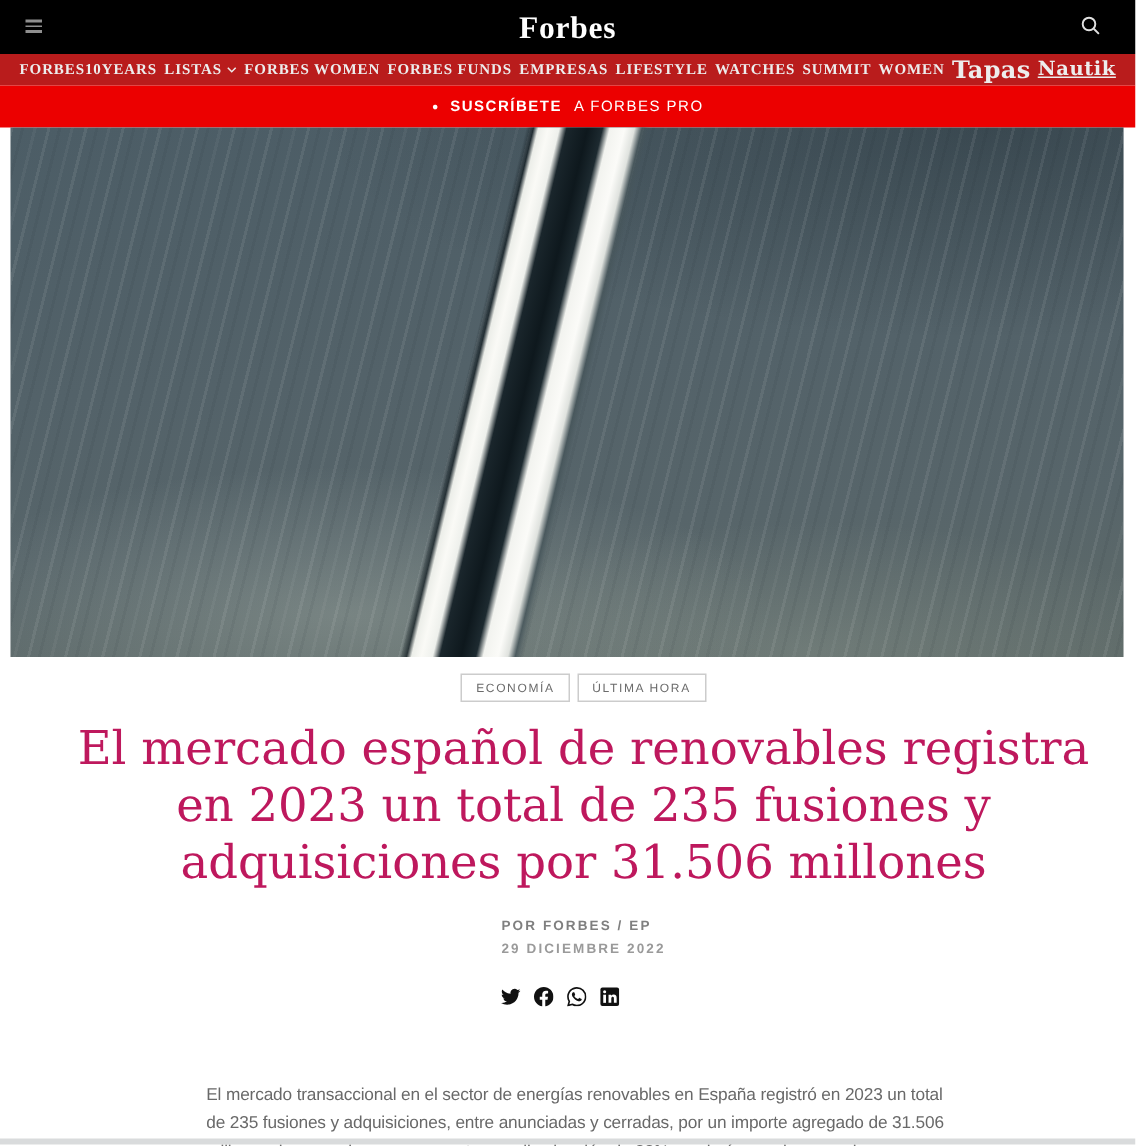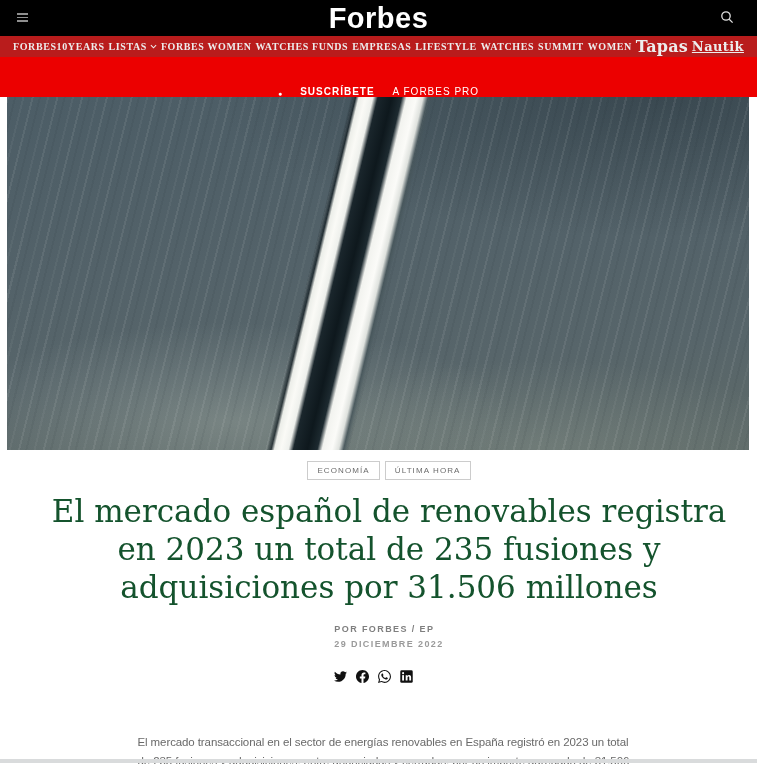--- a/index.html
+++ b/index.html
@@ -6,37 +6,37 @@
   html,body { width:757px; height:764px; overflow:hidden; background:#fff;
     font-family:"Liberation Sans", sans-serif; }
   .page { position:relative; width:757px; height:764px; background:#fff; }
 
   
   .topbar { position:relative; height:36px; background:#000; display:flex;
     align-items:center; justify-content:center; }
   .hamburger { position:absolute; left:17px; top:13px; width:11px; height:9px;
     display:flex; flex-direction:column; justify-content:space-between; cursor:pointer; }
   .hamburger span { display:block; height:1.6px; background:#8f8f8f; }
-  .logo { color:#fff; font-family:Liberation Sans, sans-serif; font-weight:bold;
-    font-size:29px; letter-spacing:0.5px; line-height:36px; cursor:pointer; }
+  .logo { color:#fff; font-family:Liberation Serif, serif; font-weight:bold;
+    font-size:21px; letter-spacing:0.5px; line-height:36px; cursor:pointer; }
   .search { position:absolute; right:22px; top:9px; width:16px; height:16px; cursor:pointer; }
 
   
   .nav { height:21px; background:#b91c1c; display:flex; align-items:center;
     justify-content:space-between; padding:0 13px; }
   .nav-item { color:#ededed; font-family:"Liberation Serif", serif; font-weight:bold;
     font-size:10px; letter-spacing:0.6px; white-space:nowrap; cursor:pointer;
     display:flex; align-items:center; gap:3px; }
   .nav-item.tapas { font-size:16px; letter-spacing:0.2px; font-family:"DejaVu Serif", serif; }
   .nav-item.nautik { font-size:13px; font-family:"DejaVu Serif", serif; letter-spacing:0.4px;text-decoration:underline; }
   .chev { display:inline-block; width:7px; height:5px; }
 
   
-  .subbar { height:40px; background:var(--accent,#ec0000); display:flex; align-items:flex-end;
-    justify-content:center; gap:18px; color:#fff; cursor:pointer; }
+  .subbar { height:28px; background:var(--accent,#ec0000); display:flex; align-items:center;
+    justify-content:center; gap:8px; color:#fff; cursor:pointer; }
   .subbar .dot { font-size:7px; line-height:1; }
   .subbar .cta { font-size:10px; font-weight:bold; letter-spacing:1px; }
   .subbar .rest { font-size:10px; letter-spacing:1px; }
 
   
   .hero { position:relative; margin:0 8px 0 7px; height:353px; overflow:hidden;
     background:
       radial-gradient(120% 80% at 88% 0%, rgba(5,15,22,0.28), rgba(5,15,22,0) 50%),
       radial-gradient(55% 40% at 30% 92%, rgba(210,219,207,0.25), rgba(210,219,207,0) 70%),
       radial-gradient(50% 35% at 72% 99%, rgba(195,205,190,0.18), rgba(195,205,190,0) 70%),
@@ -54,21 +54,21 @@
       #1a262c 33%, #0e181d 50%, #1d2a30 62%,
       #f2f3ef 68%, #fbfbf8 80%, #dfe2de 88%,
       rgba(70,85,90,0.85) 94%, rgba(70,85,90,0) 100%); }
 
   
   .article { position:relative; text-align:center; height:391px; overflow:hidden;padding-left:21px; }
   .tags { margin-top:11px; display:flex; justify-content:center; gap:5px; }
   .tag { display:inline-block; border:1px solid #ccc; background:#fff; color:#6b6b6b;
     font-size:8px; letter-spacing:1.1px; padding:4px 9px; cursor:pointer; }
   h1.headline { margin:12px auto 0; width:706px; font-family:"DejaVu Serif", serif;
-    font-weight:400; font-size:31px; line-height:38px; color:#14532d; }
+    font-weight:400; font-size:31px; line-height:38px; color:#be185d; }
   .byline-block { width:fit-content; margin:18px auto 0; text-align:left;font-weight:bold; }
   .byline-author { font-size:9px; letter-spacing:1.4px; color:#7f7f7f; }
   .byline-date { margin-top:5px; font-size:9px; letter-spacing:1.4px; color:#9a9a9a; }
   .social-row { margin-top:21px; display:flex; gap:9px; }
   .social-btn { width:13px; height:13px; cursor:pointer; }
   .social-btn svg { width:13px; height:13px; display:block; }
   .body-text { margin:50px auto 0; width:503px; text-align:left; font-size:11.5px;
     line-height:19px; letter-spacing:-0.1px; color:#696969; }
 
   .bottom-divider { position:absolute; left:0; right:0; bottom:1px; height:4px;
@@ -94,21 +94,21 @@
 
   <nav class="nav">
     <span class="nav-item">FORBES10YEARS</span>
     <span class="nav-item">
       <span>LISTAS</span>
       <svg class="chev" viewBox="0 0 8 5">
         <polyline points="1,1 4,4 7,1" fill="none" stroke="#ededed" stroke-width="1.2"></polyline>
       </svg>
     </span>
     <span class="nav-item">FORBES WOMEN</span>
-    <span class="nav-item">WATCHES FUNDS</span>
+    <span class="nav-item">FORBES FUNDS</span>
     <span class="nav-item">EMPRESAS</span>
     <span class="nav-item">LIFESTYLE</span>
     <span class="nav-item">WATCHES</span>
     <span class="nav-item">SUMMIT</span>
     <span class="nav-item">WOMEN</span>
     <span class="nav-item tapas">Tapas</span>
     <span class="nav-item nautik">Nautik</span>
   </nav>
 
   <div class="subbar">

